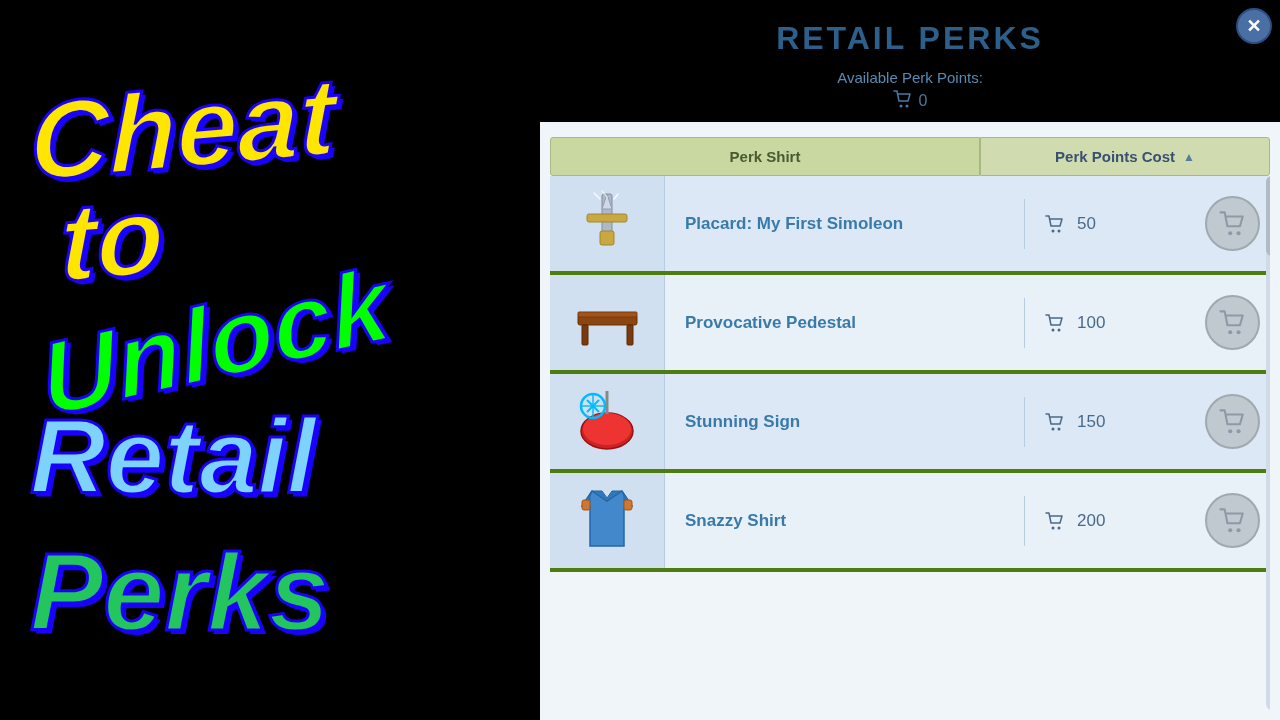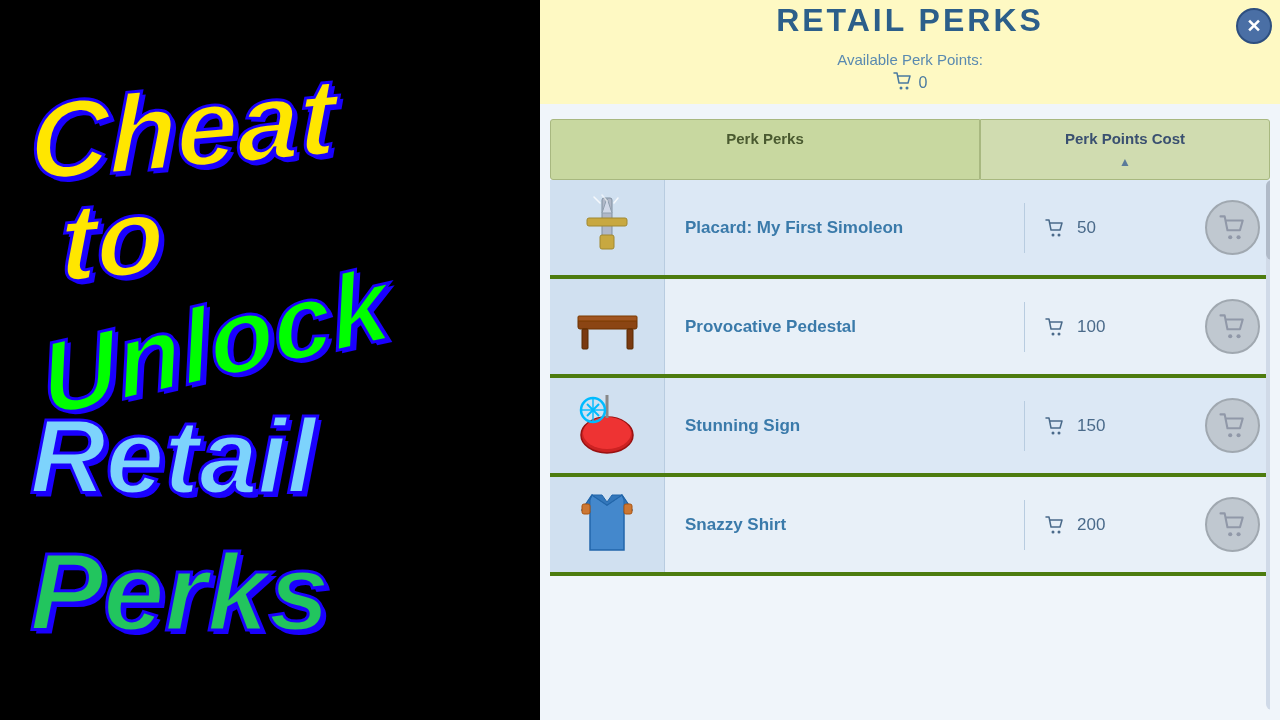--- a/index.html
+++ b/index.html
@@ -114,22 +114,22 @@
       cursor: pointer;
       color: white;
       font-size: 18px;
       font-weight: bold;
       border: 2px solid #2d4f80;
       z-index: 10;
     }
 
     .header-section {
       text-align: center;
-      padding: 2px 20px 10px;
-      background: #fef9c3;
+      padding: 20px 20px 10px;
+      background: #000000;
     }
 
     .retail-perks-title {
       font-size: 32px;
       font-weight: bold;
       color: #2c5f8a;
       font-variant: small-caps;
       letter-spacing: 3px;
       text-transform: uppercase;
     }
@@ -176,21 +176,20 @@
       padding: 10px 15px;
       font-size: 15px;
       font-weight: bold;
       color: #3a5070;
       text-align: center;
       border-radius: 0 3px 3px 0;
       display: flex;
       align-items: center;
       justify-content: center;
       gap: 8px;
-      flex-direction: column;
     }
 
     .sort-arrow {
       color: #5a7a9a;
       font-size: 12px;
     }
 
     
     .perks-list {
       flex: 1;
@@ -321,21 +320,21 @@
           <path d="M1 1h3l2 10h9l2-7H5.5" stroke="#4a7aa0" stroke-width="1.5" stroke-linecap="round" stroke-linejoin="round" fill="none"></path>
           <circle cx="8" cy="16" r="1.5" fill="#4a7aa0"></circle>
           <circle cx="14" cy="16" r="1.5" fill="#4a7aa0"></circle>
         </svg>
       </span>
       <span>0</span>
     </div>
   </div>
 
   <div class="table-header">
-    <div class="header-perk-name">Perk Perks</div>
+    <div class="header-perk-name">Perk Shirt</div>
     <div class="header-perk-cost">
       <span>Perk Points Cost</span>
       <span class="sort-arrow">▲</span>
     </div>
   </div>
 
   <div class="perks-list">
 
     <div class="perk-row">
       <div class="perk-image-cell">

